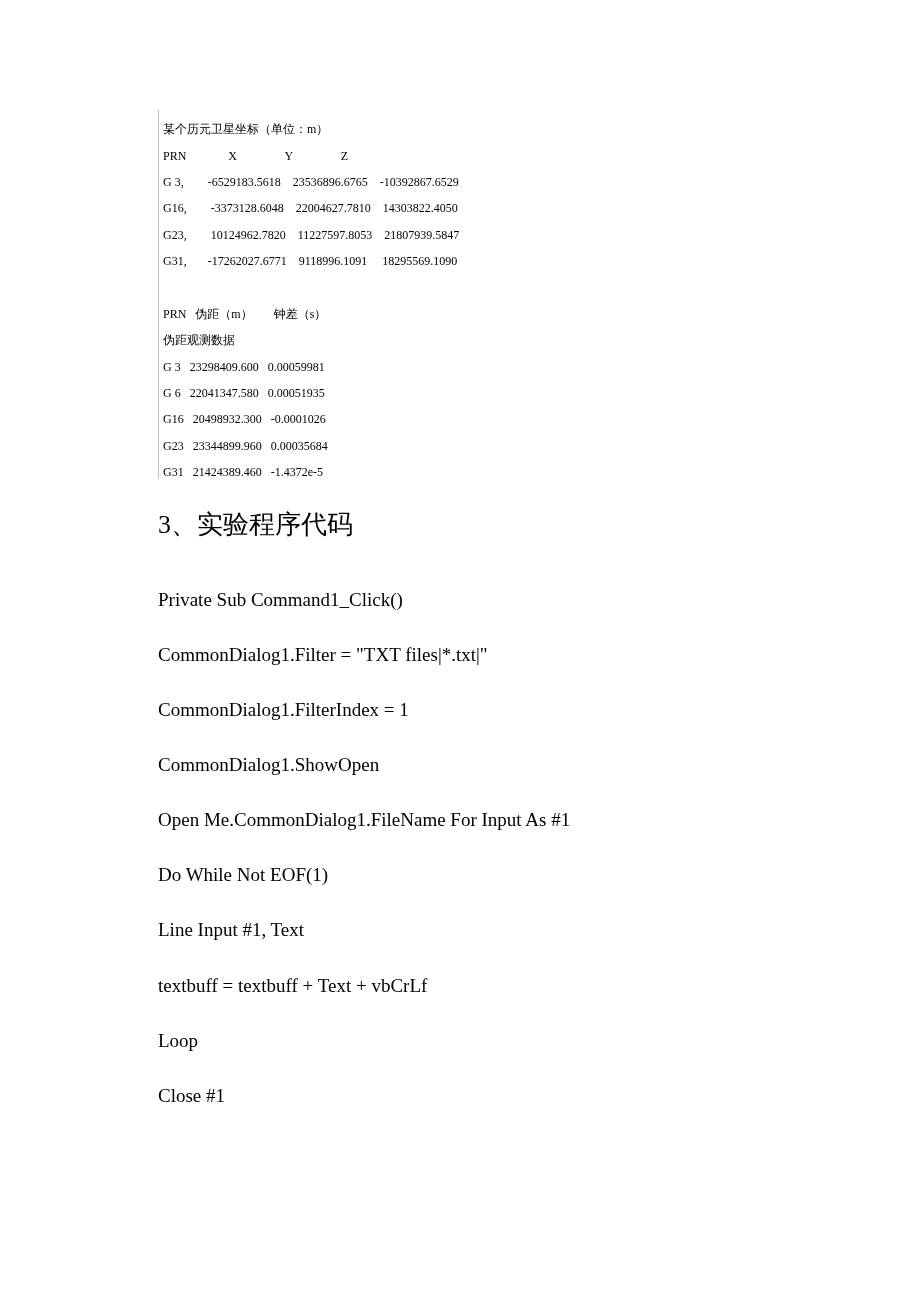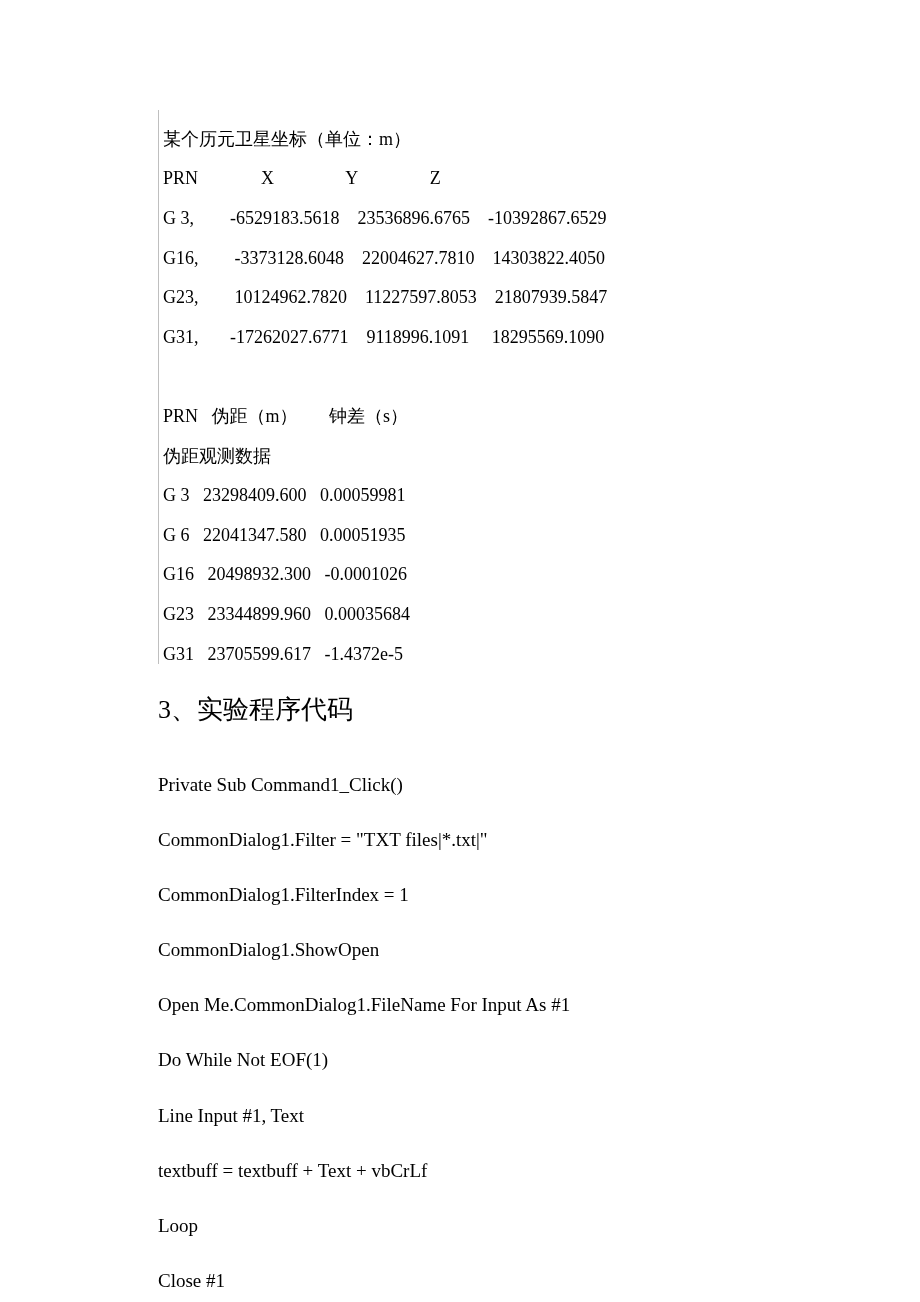--- a/index.html
+++ b/index.html
@@ -17,21 +17,21 @@
     position: relative;
     font-size: 19px;
     line-height: 1.35;
   }
   .data-block {
     font-family: "SimSun", "Times New Roman", monospace;
     white-space: pre;
     border-left: 1px solid #bfbfbf;
     padding-left: 4px;
     margin-bottom: 28px;
-    font-size: 18px;
+    font-size: 12px;
     line-height: 1.1;
   }
   .data-row { display: block; }
   .section-heading {
     margin: 24px 0 16px 0;
     font-size: 26px;
   }
   .code-block {
     font-family: "Times New Roman", serif;
     font-size: 19px;
@@ -51,21 +51,21 @@
 <span class="data-row"><span>G16,</span>        <span>-3373128.6048</span>    <span>22004627.7810</span>    <span>14303822.4050</span></span>
 <span class="data-row"><span>G23,</span>        <span>10124962.7820</span>    <span>11227597.8053</span>    <span>21807939.5847</span></span>
 <span class="data-row"><span>G31,</span>       <span>-17262027.6771</span>    <span>9118996.1091</span>     <span>18295569.1090</span></span>
 <span class="data-row"> </span>
 <span class="data-row"><span>PRN</span>   <span>伪距（m）</span>       <span>钟差（s）</span></span>
 <span class="data-row">伪距观测数据</span>
 <span class="data-row"><span>G 3</span>   <span>23298409.600</span>   <span>0.00059981</span></span>
 <span class="data-row"><span>G 6</span>   <span>22041347.580</span>   <span>0.00051935</span></span>
 <span class="data-row"><span>G16</span>   <span>20498932.300</span>   <span>-0.0001026</span></span>
 <span class="data-row"><span>G23</span>   <span>23344899.960</span>   <span>0.00035684</span></span>
-<span class="data-row"><span>G31</span>   <span>23705599.617</span>   <span>-1.4372e-5</span></span></div>
+<span class="data-row"><span>G31</span>   <span>21424389.460</span>   <span>-1.4372e-5</span></span></div>
 
   <div class="section-heading">3、实验程序代码</div>
 
   <div class="code-block">
 <div>Private Sub Command1_Click()</div>
 <div>CommonDialog1.Filter = "TXT files|*.txt|"</div>
 <div>CommonDialog1.FilterIndex = 1</div>
 <div>CommonDialog1.ShowOpen</div>
 <div>Open Me.CommonDialog1.FileName For Input As #1</div>
 <div>Do While Not EOF(1)</div>

